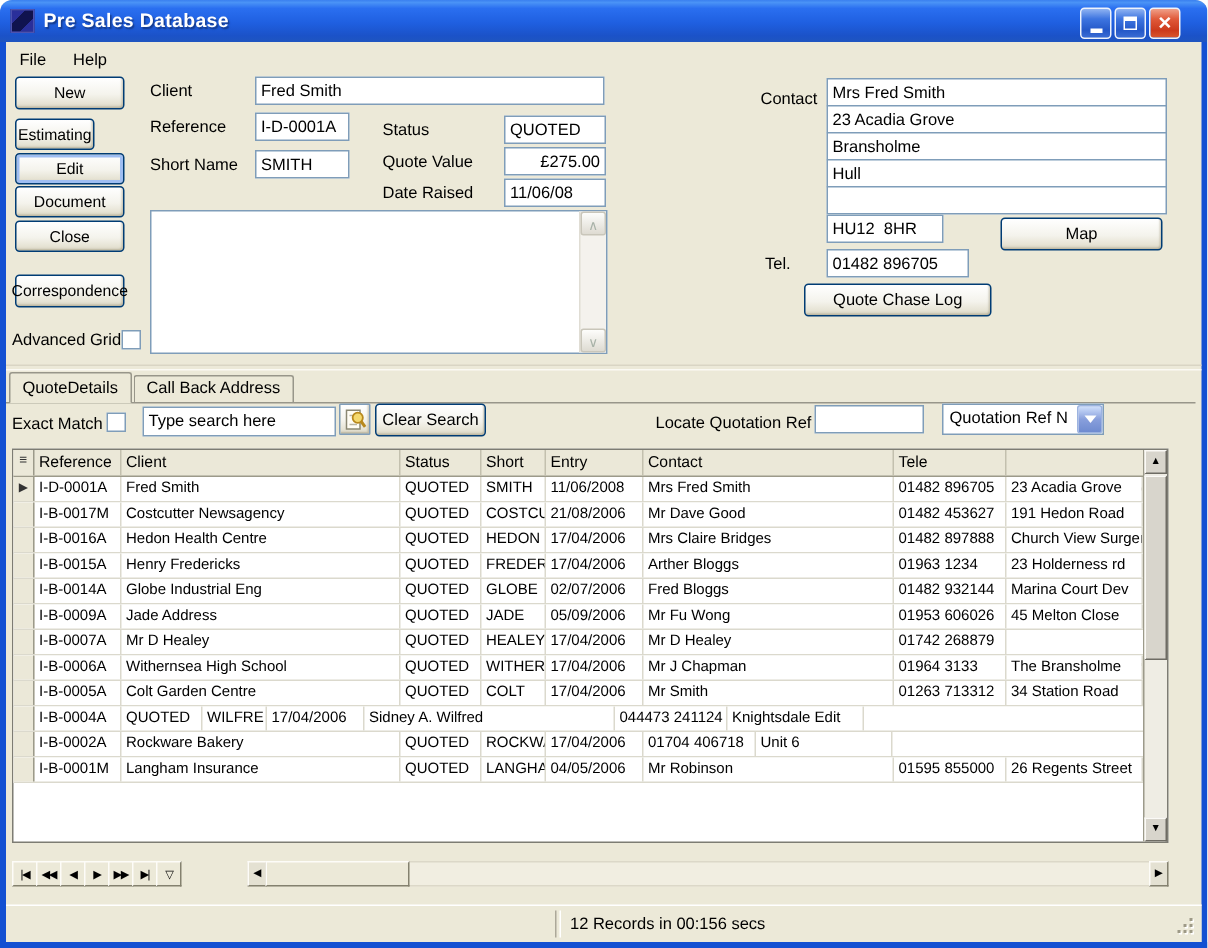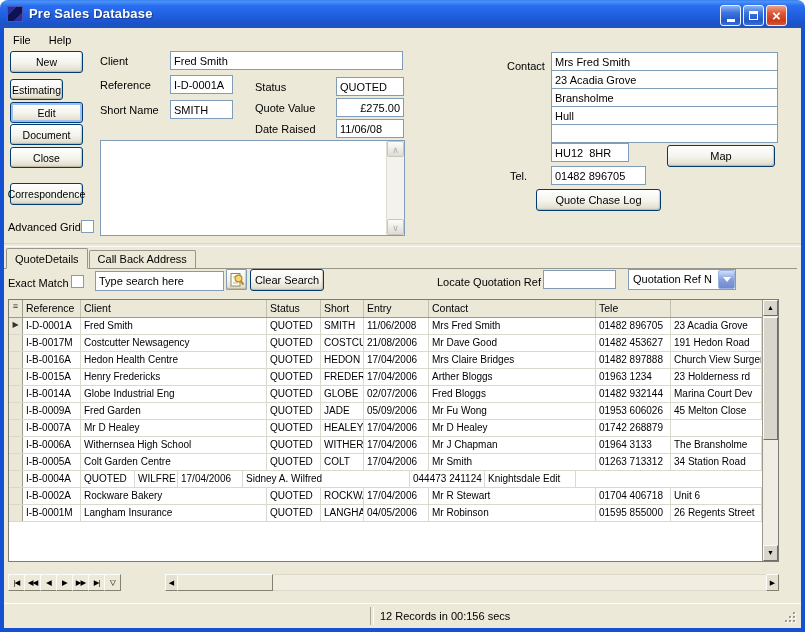--- a/index.html
+++ b/index.html
@@ -246,21 +246,21 @@
           <div class="gc" style="width: 54px;">QUOTED</div>
           <div class="gc" style="width: 43px;">GLOBE</div>
           <div class="gc" style="width: 65px;">02/07/2006</div>
           <div class="gc" style="width: 167px;">Fred Bloggs</div>
           <div class="gc" style="width: 75px;">01482 932144</div>
           <div class="gc" style="width: 91px;">Marina Court Dev</div>
         </div>
         <div class="grow">
           <div class="gc sel" style="width: 14px;"></div>
           <div class="gc" style="width: 58px;">I-B-0009A</div>
-          <div class="gc" style="width: 186px;">Fred Garden</div>
+          <div class="gc" style="width: 186px;">Jade Address</div>
           <div class="gc" style="width: 54px;">QUOTED</div>
           <div class="gc" style="width: 43px;">JADE</div>
           <div class="gc" style="width: 65px;">05/09/2006</div>
           <div class="gc" style="width: 167px;">Mr Fu Wong</div>
           <div class="gc" style="width: 75px;">01953 606026</div>
           <div class="gc" style="width: 91px;">45 Melton Close</div>
         </div>
         <div class="grow">
           <div class="gc sel" style="width: 14px;"></div>
           <div class="gc" style="width: 58px;">I-B-0007A</div>
@@ -304,21 +304,20 @@
           <div class="gc" style="width: 75px;">044473 241124</div>
           <div class="gc" style="width: 91px;">Knightsdale Edit</div>
         </div>
         <div class="grow">
           <div class="gc sel" style="width: 14px;"></div>
           <div class="gc" style="width: 58px;">I-B-0002A</div>
           <div class="gc" style="width: 186px;">Rockware Bakery</div>
           <div class="gc" style="width: 54px;">QUOTED</div>
           <div class="gc" style="width: 43px;">ROCKWA</div>
           <div class="gc" style="width: 65px;">17/04/2006</div>
-          <div class="gc" style="width: 167px;">Mr R Stewart</div>
           <div class="gc" style="width: 75px;">01704 406718</div>
           <div class="gc" style="width: 91px;">Unit 6</div>
         </div>
         <div class="grow">
           <div class="gc sel" style="width: 14px;"></div>
           <div class="gc" style="width: 58px;">I-B-0001M</div>
           <div class="gc" style="width: 186px;">Langham Insurance</div>
           <div class="gc" style="width: 54px;">QUOTED</div>
           <div class="gc" style="width: 43px;">LANGHA</div>
           <div class="gc" style="width: 65px;">04/05/2006</div>

